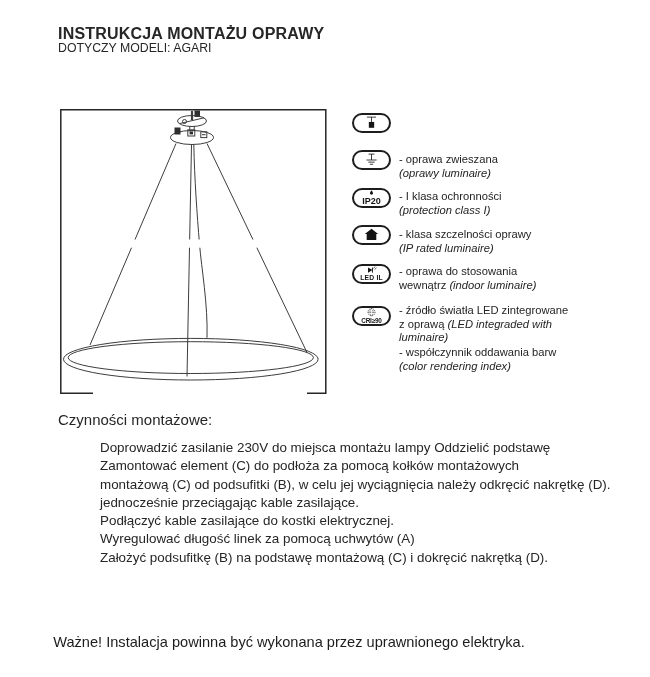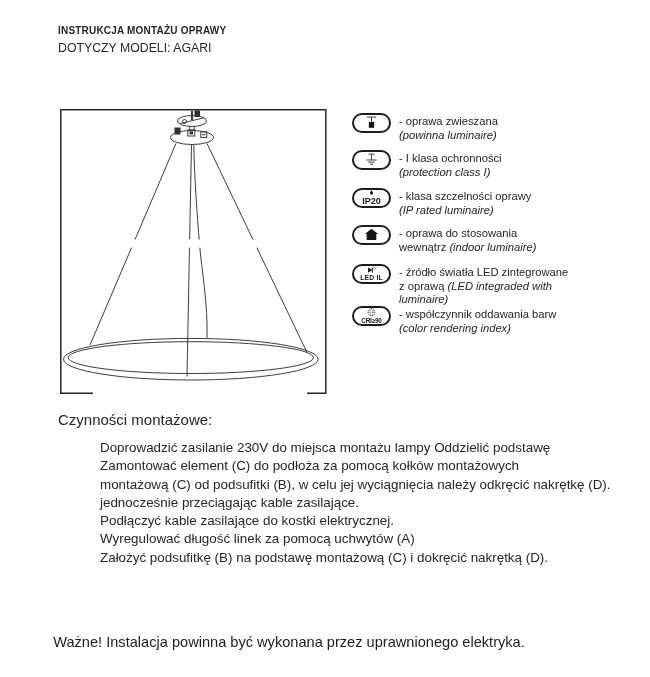--- a/index.html
+++ b/index.html
@@ -3,37 +3,37 @@
 <meta charset="utf-8">
 <style>
   html,body{margin:0;padding:0;}
   body{
     width:650px;height:677px;position:relative;background:#ffffff;
     font-family:"Liberation Sans","DejaVu Sans",sans-serif;color:#262626;
     overflow:hidden;
   }
   .abs{position:absolute;}
   
-  .title{left:58px;top:25px;font-size:10px;font-weight:bold;letter-spacing:.2px;}
+  .title{left:58px;top:25px;font-size:16px;font-weight:bold;letter-spacing:.2px;}
   .subtitle{left:58px;top:41px;font-size:12.3px;}
   
   .drawing{left:60px;top:109px;width:267px;height:286px;}
   .drawing svg{display:block;}
   
   .sym-row{left:352px;display:flex;align-items:flex-start;}
   .sym-icon{
     width:39px;height:20px;box-sizing:border-box;border:2px solid #1d1d1d;border-radius:10px;
     display:flex;flex-direction:column;align-items:center;justify-content:center;
     background:#fff;flex:0 0 auto;
   }
   .sym-badge{font-weight:bold;color:#161616;line-height:1;margin-top:1px;}
   .badge-ip{font-size:9px;}
   .badge-led{font-size:6.8px;letter-spacing:.2px;}
   .badge-cri{font-size:6.4px;letter-spacing:-.2px;}
-  .sym-label{margin-left:8px;padding-top:2px;font-size:11.2px;line-height:13.5px;color:#242424;}
+  .sym-label{margin-left:8px;padding-top:2px;font-size:11.2px;line-height:13.5px;color:#242424;margin-top:38px;}
   .lbl-line{white-space:nowrap;}
   .it{font-style:italic;}
   
   .steps-heading{left:58px;top:411px;font-size:15px;}
   .steps{left:60px;top:439px;font-size:13.4px;line-height:18.3px;}
   .step-line{white-space:nowrap;margin-left:40px;}
   
   .warning{left:0;top:634px;width:578px;text-align:center;font-size:14.6px;color:#1c1c1c;}
   svg .ln{stroke:#3d3d3d;stroke-width:1;fill:none;}
   svg .fillc{fill:#2e2e2e;stroke:none;}
@@ -80,21 +80,21 @@
 <div class="abs sym-row" style="top:113px">
   <div class="sym-icon">
     <svg width="35" height="30" viewBox="0 0 35 30">
       <line class="ln" style="stroke:#1d1d1d;stroke-width:1.6" x1="9" y1="4" x2="26" y2="4"></line>
       <line class="ln" style="stroke:#1d1d1d;stroke-width:1.6" x1="17.5" y1="4" x2="17.5" y2="13"></line>
       <rect class="fillc" style="fill:#161616" x="12.5" y="13" width="10" height="11"></rect>
     </svg>
   </div>
   <div class="sym-label">
     <div class="lbl-line"><span>- oprawa zwieszana</span></div>
-    <div class="lbl-line"><span class="it">(powinna luminaire)</span></div>
+    <div class="lbl-line"><span class="it">(oprawy luminaire)</span></div>
   </div>
 </div>
 
 <div class="abs sym-row" style="top:150px">
   <div class="sym-icon">
     <svg width="35" height="30" viewBox="0 0 35 30">
       <g class="ln" style="stroke:#1d1d1d;stroke-width:1.6">
         <line x1="12" y1="4" x2="23" y2="4"></line>
         <line x1="17.5" y1="4" x2="17.5" y2="15"></line>
         <line x1="8" y1="15" x2="27" y2="15"></line>

